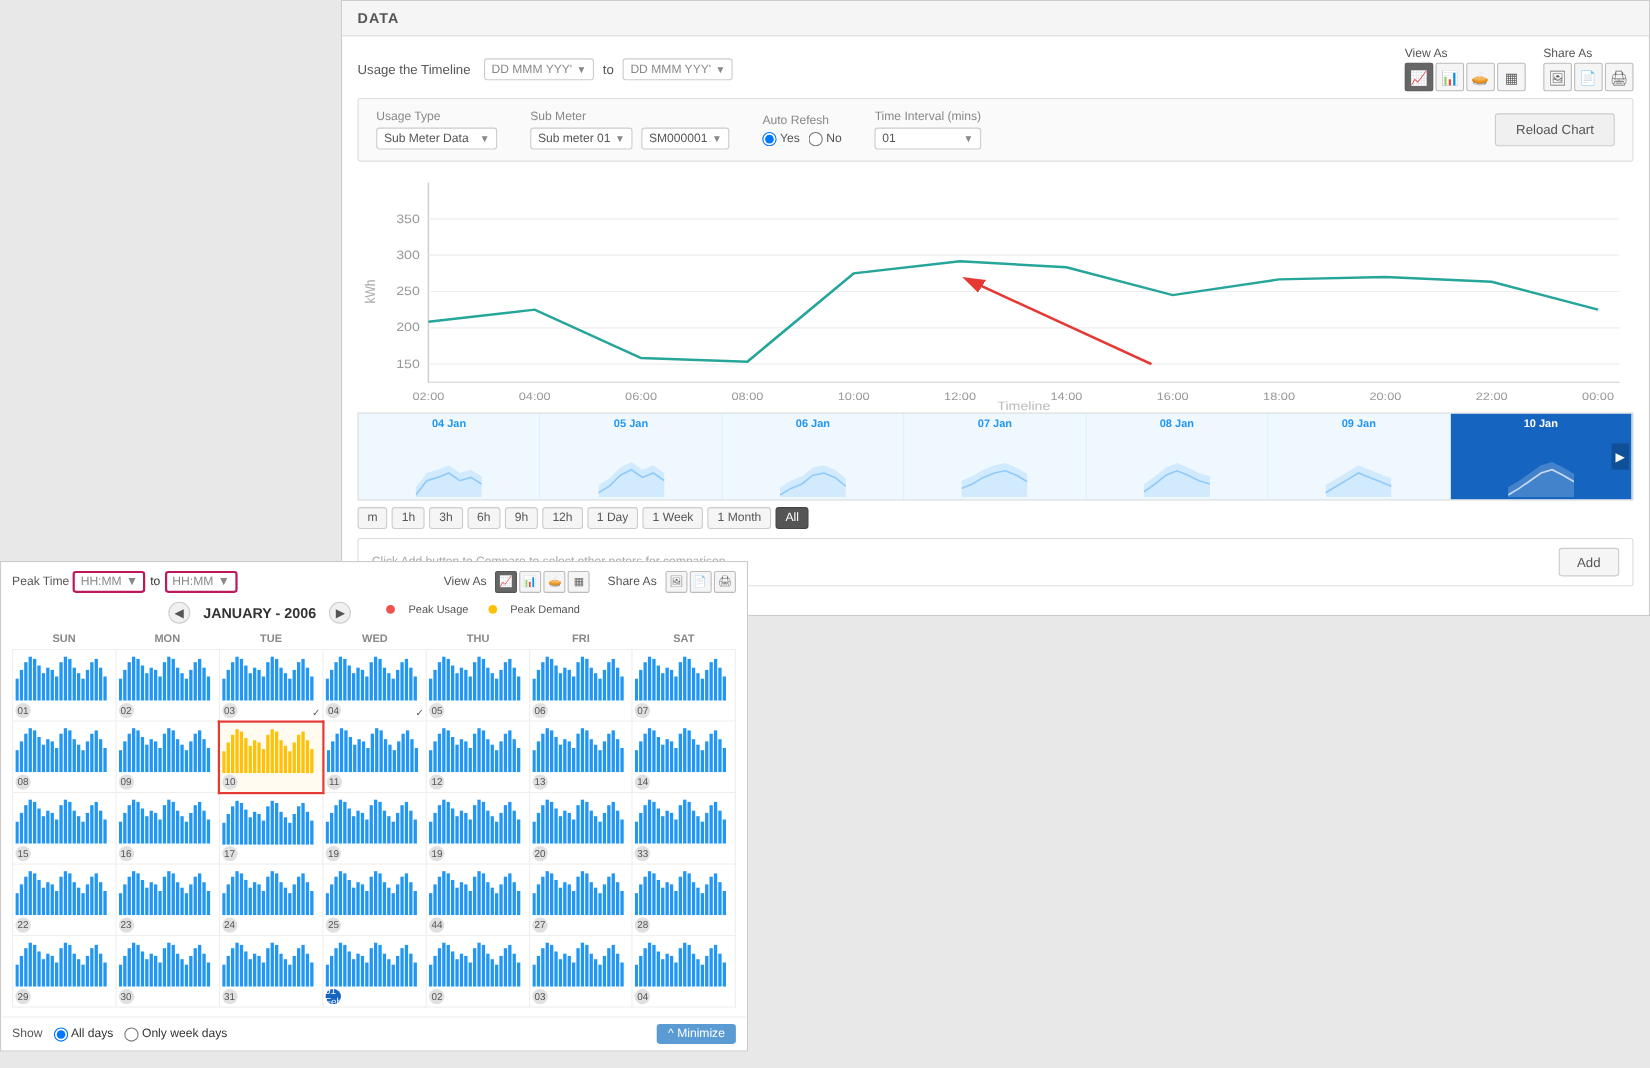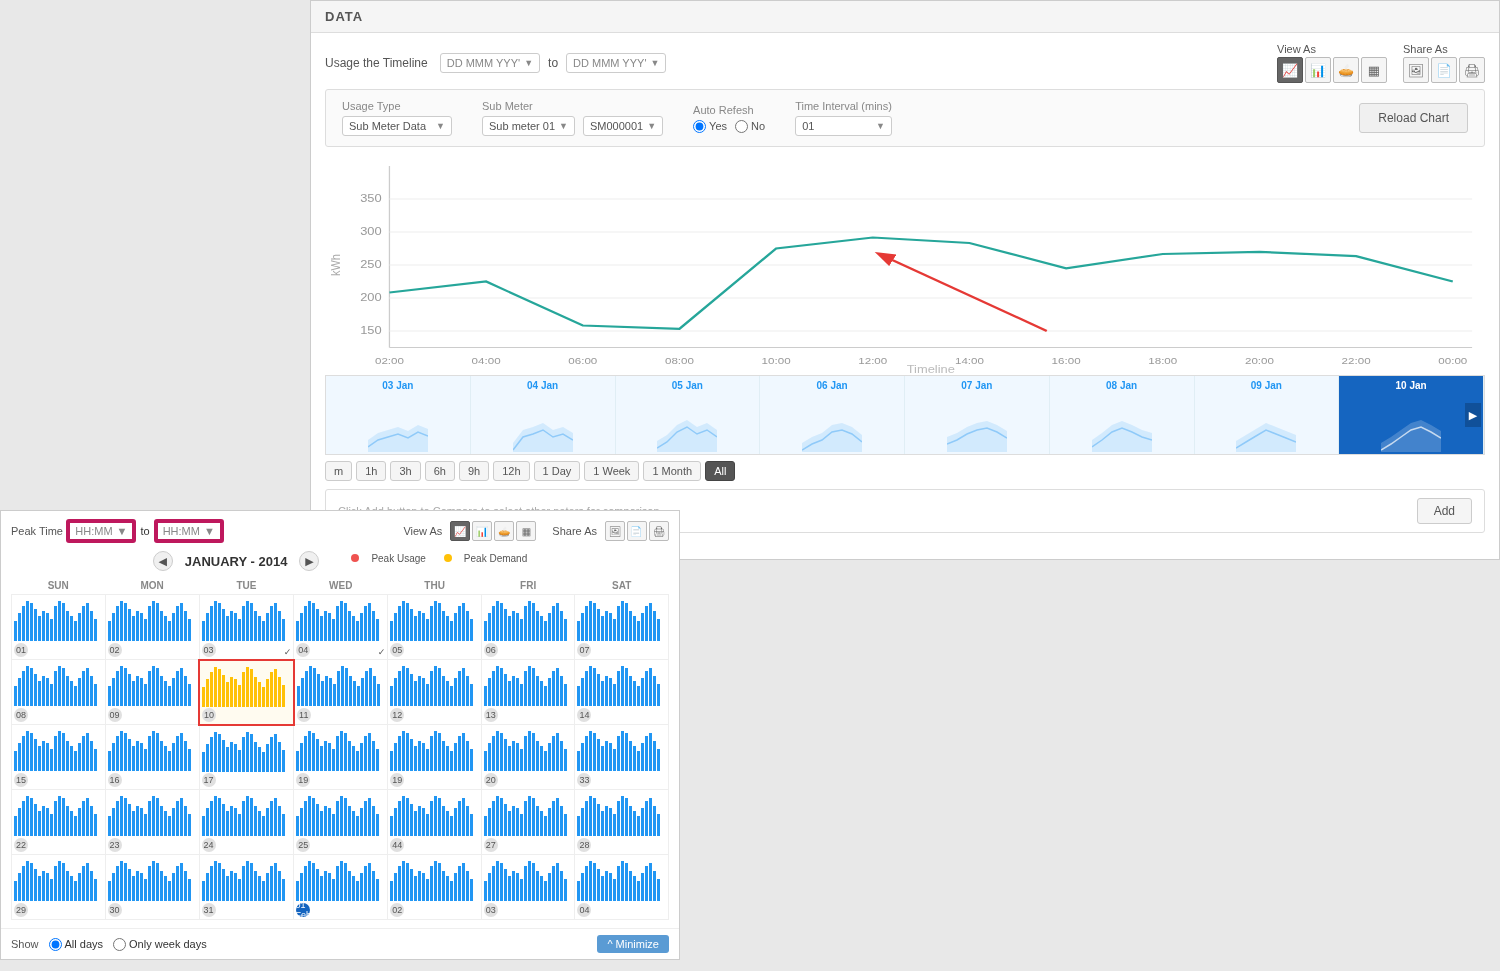--- a/index.html
+++ b/index.html
@@ -220,21 +220,21 @@
       padding: 6px 12px;
       font-weight: bold;
       font-size: 12px;
       color: #555;
     }
 
     .cal-body { padding: 8px 10px; }
     .peak-time-label { font-size: 11px; color: #555; }
     .peak-time-select {
       display: flex; align-items: center;
-      border: 4px solid #be185d; border-radius: 3px;
+      border: 2px solid #be185d; border-radius: 3px;
       padding: 2px 5px; background: #fff; font-size: 11px; color: #888;
       gap: 4px; cursor: pointer;
     }
 
     .cal-view-share {
       display: flex; gap: 8px; align-items: center; margin-left: auto;
     }
 
     .cal-nav {
       display: flex; align-items: center; justify-content: center;
@@ -433,27 +433,20 @@
         <marker id="arr" markerWidth="8" markerHeight="8" refX="6" refY="3" orient="auto">
           <path d="M0,0 L0,6 L8,3 z" fill="#e53935"></path>
         </marker>
       </defs>
 
       <text x="470" y="198" font-size="10" fill="#bbb" text-anchor="middle">Timeline</text>
     </svg>
   </div>
 
   <div class="mini-timeline">
-    <div class="mini-timeline-item">
-      <div class="mini-date">03 Jan</div>
-      <svg width="60" height="40" style="margin-top:20px">
-          <polyline points="0,35 10,28 20,25 30,22 40,26 50,20 60,24" fill="none" stroke="#90caf9" stroke-width="1.5"></polyline>
-          <polygon points="0,40 0,28 10,21 20,18 30,15 40,19 50,13 60,17 60,40" fill="rgba(144,202,249,0.3)"></polygon>
-        </svg>
-    </div>
     <div class="mini-timeline-item">
       <div class="mini-date">04 Jan</div>
       <svg width="60" height="40" style="margin-top:20px">
           <polyline points="0,38 10,25 20,22 30,18 40,25 50,22 60,28" fill="none" stroke="#90caf9" stroke-width="1.5"></polyline>
           <polygon points="0,40 0,31 10,18 20,15 30,11 40,18 50,15 60,21 60,40" fill="rgba(144,202,249,0.3)"></polygon>
         </svg>
     </div>
     <div class="mini-timeline-item">
       <div class="mini-date">05 Jan</div>
       <svg width="60" height="40" style="margin-top:20px">
@@ -545,21 +538,21 @@
         <div class="icon-group">
           <div class="icon-btn" style="width:20px;height:20px;font-size:10px;">🖼</div>
           <div class="icon-btn" style="width:20px;height:20px;font-size:10px;">📄</div>
           <div class="icon-btn" style="width:20px;height:20px;font-size:10px;">🖨</div>
         </div>
       </div>
     </div>
 
     <div class="cal-nav">
       <div class="cal-nav-btn">◀</div>
-      <span class="cal-month-title">JANUARY - 2014</span>
+      <span class="cal-month-title">JANUARY - 2006</span>
       <div class="cal-nav-btn">▶</div>
       <div style="margin-left:20px;" class="cal-legend">
         <span class="legend-dot" style="background:#ef5350;"></span>
         <span>Peak Usage</span>
         <span class="legend-dot" style="background:#FFC107; margin-left:6px;"></span>
         <span>Peak Demand</span>
       </div>
     </div>
 
     <table class="cal-grid">

